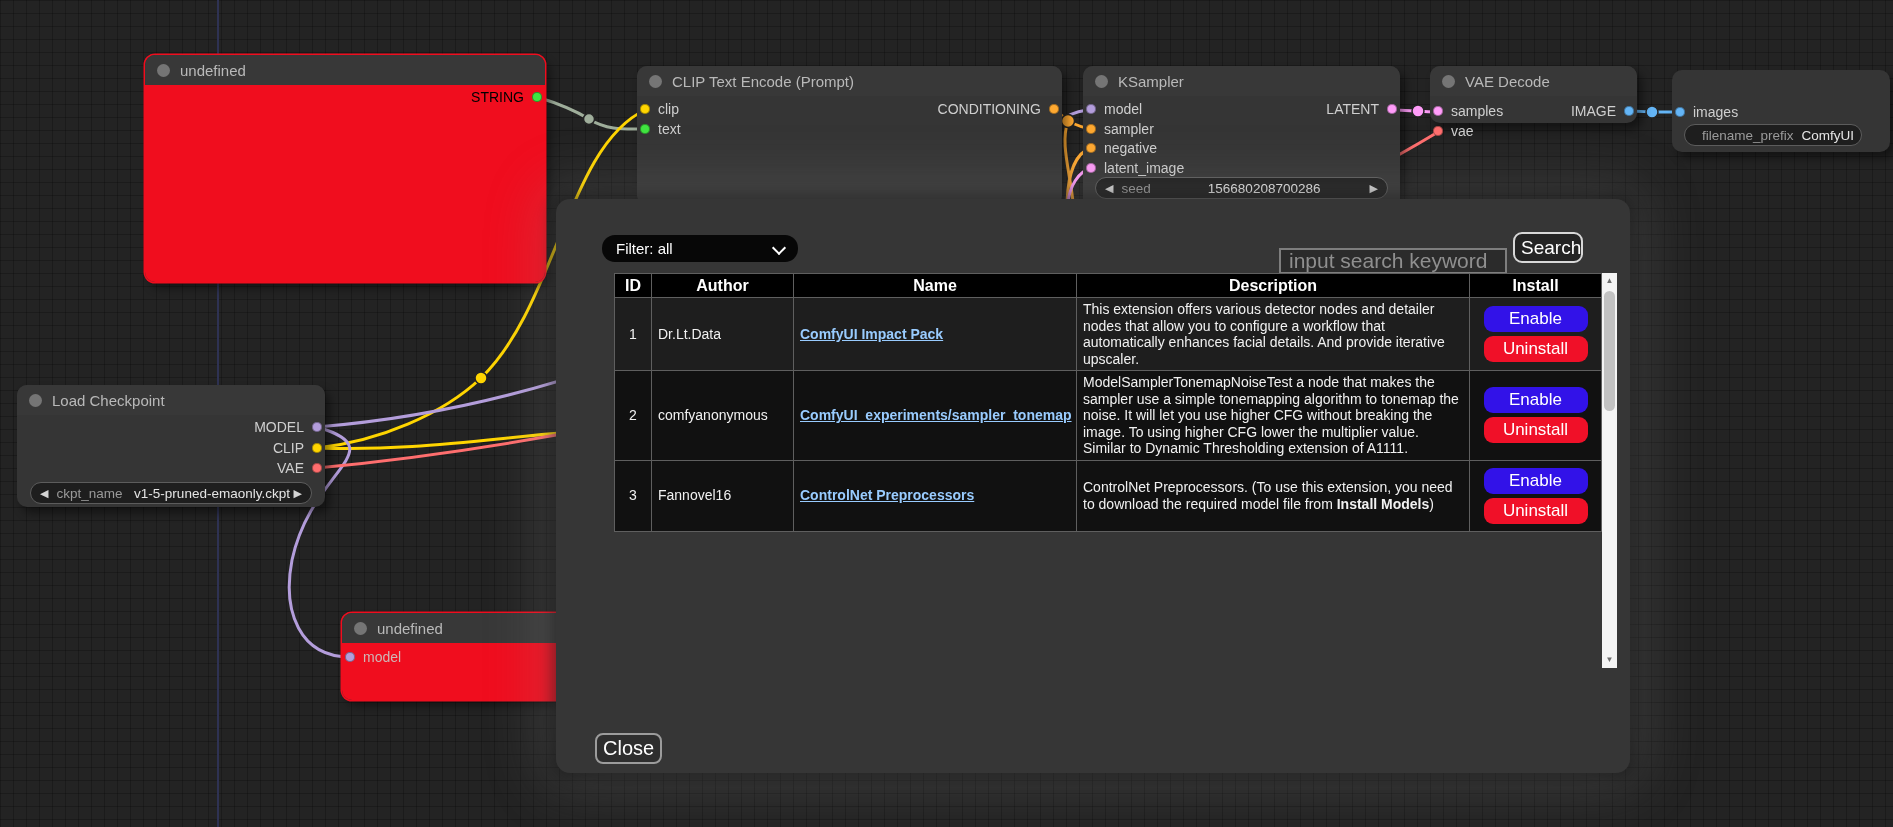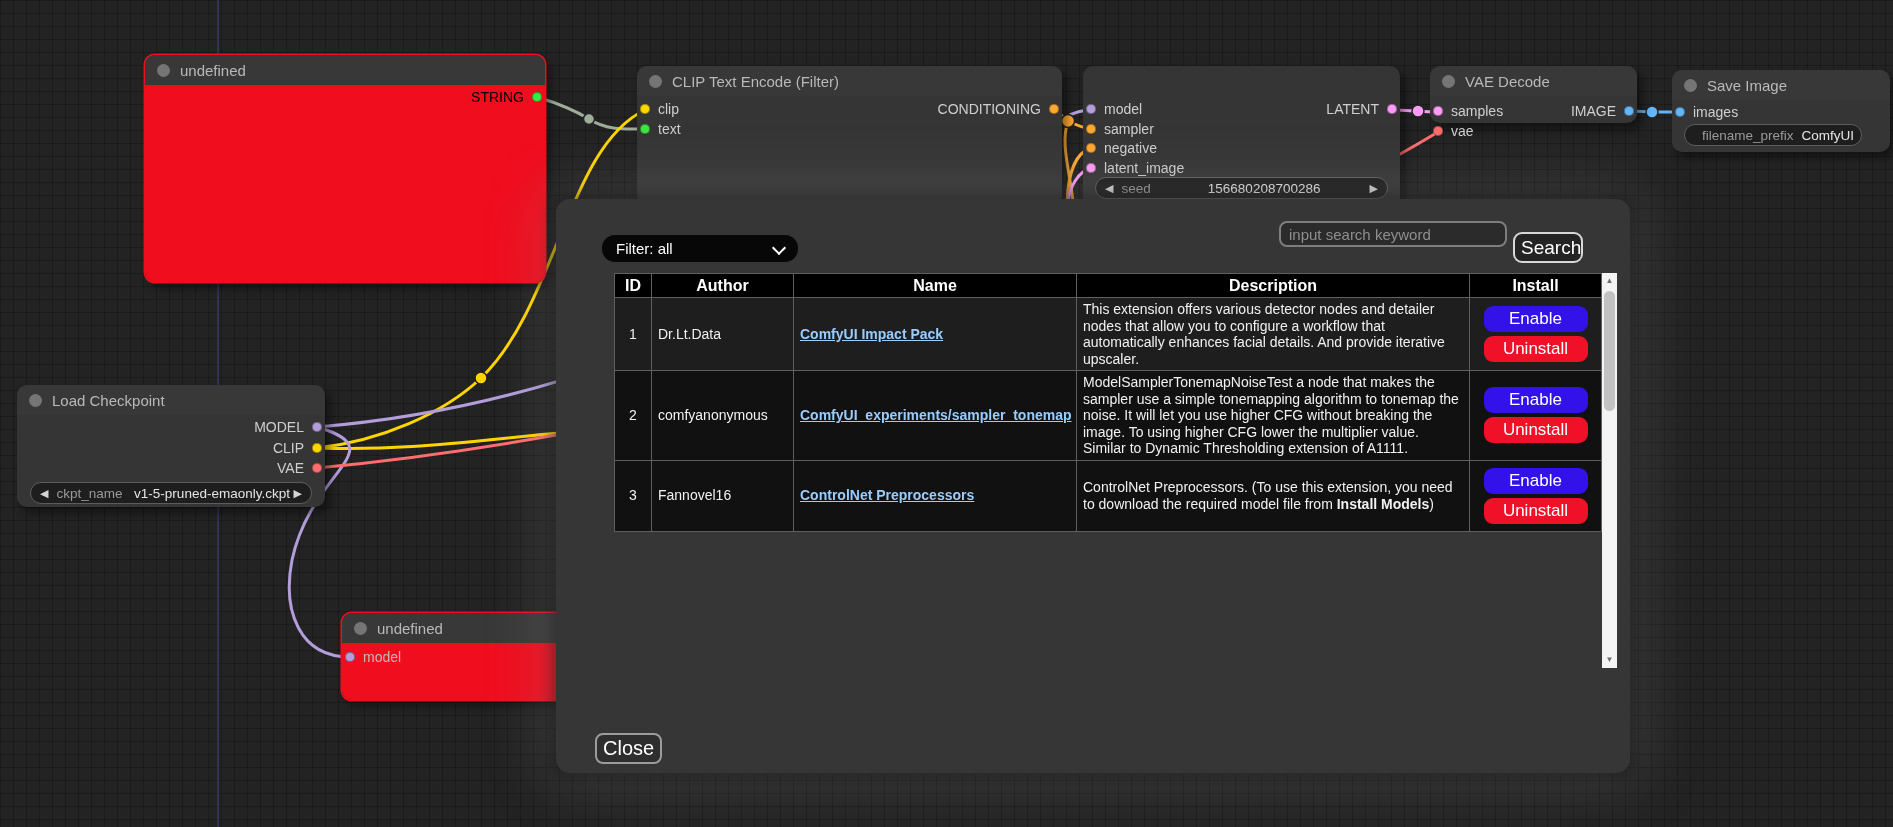--- a/index.html
+++ b/index.html
@@ -44,22 +44,22 @@
 
   
   .dialog{position:absolute;left:556px;top:199px;width:1074px;height:574px;background:#363636;
           border-radius:14px;z-index:10;
           box-shadow:0 0 55px 18px rgba(140,140,140,.22), 0 0 14px 4px rgba(0,0,0,.45);}
   .filterwrap{position:absolute;left:46px;top:36px;width:196px;height:27px;}
   select.filter{width:100%;height:100%;background:#070707;color:#fff;border:none;border-radius:13px;
         font-size:15px;padding:0 14px;appearance:none;-webkit-appearance:none;font-family:"Liberation Sans",sans-serif;}
   .filterwrap .chev{position:absolute;right:14px;top:8px;width:8px;height:8px;border-right:2.5px solid #fff;
         border-bottom:2.5px solid #fff;transform:rotate(45deg);pointer-events:none;}
-  input.search{position:absolute;left:723px;top:22px;width:228px;height:26px;box-sizing:border-box;
-        background:#2b2b2b;border:2px solid #7e7e7e;border-radius:8px;color:#ddd;font-size:15px;
+  input.search{position:absolute;left:723px;top:49px;width:228px;height:26px;box-sizing:border-box;
+        background:#2b2b2b;border:2px solid #7e7e7e;border-radius:0;color:#ddd;font-size:21px;
         padding:0 8px;font-family:"Liberation Sans",sans-serif;}
   input.search::placeholder{color:#8f8f8f;}
   .btn-search{position:absolute;left:957px;top:33px;width:70px;height:31px;background:#242424;color:#fff;
         border:2px solid #d8d8d8;border-radius:9px;font-size:19px;font-family:"Liberation Sans",sans-serif;}
   .btn-close{position:absolute;left:39px;top:534px;width:67px;height:31px;background:#2e2e2e;color:#fff;
         border:2px solid #9c9c9c;border-radius:8px;font-size:20px;font-family:"Liberation Sans",sans-serif;}
 
   .tablewrap{position:absolute;left:39px;top:74px;width:1003px;height:395px;margin-left:19px;}
   table.ext{border-collapse:collapse;width:988px;table-layout:fixed;}
   table.ext th{background:#000;color:#fff;font-size:16px;font-weight:bold;height:23px;
@@ -114,37 +114,41 @@
       <div class="slot out" style="top:2px;">
         <span class="slabel white">STRING</span>
         <span class="dot" style="background-color: rgb(65, 229, 65);"></span>
       </div>
     </div>
   </div>
 
   <div class="node" style="left:637px;top:66px;width:425px;height:140px;">
     <div class="titlebar">
       <span class="tdot"></span>
-      <span class="ttext">CLIP Text Encode (Filter)</span>
+      <span class="ttext">CLIP Text Encode (Prompt)</span>
     </div>
     <div class="slot in" style="top:33px;">
       <span class="dot" style="background-color: rgb(255, 213, 0);"></span>
       <span class="slabel">clip</span>
     </div>
     <div class="slot in" style="top:53px;">
       <span class="dot" style="background-color: rgb(65, 229, 65);"></span>
       <span class="slabel">text</span>
     </div>
     <div class="slot out" style="top:33px;text-align:center;">
       <span class="slabel">CONDITIONING</span>
       <span class="dot" style="background-color: rgb(255, 169, 49);"></span>
     </div>
   </div>
 
   <div class="node" style="left:1083px;top:66px;width:317px;height:145px;">
+    <div class="titlebar">
+      <span class="tdot"></span>
+      <span class="ttext">KSampler</span>
+    </div>
     <div class="slot in" style="top:33px;">
       <span class="dot" style="background-color: rgb(179, 157, 219);"></span>
       <span class="slabel">model</span>
     </div>
     <div class="slot in" style="top:53px;">
       <span class="dot" style="background-color: rgb(255, 169, 49);"></span>
       <span class="slabel">sampler</span>
     </div>
     <div class="slot in" style="top:72px;">
       <span class="dot" style="background-color: rgb(255, 169, 49);"></span>
@@ -179,24 +183,20 @@
       <span class="dot" style="background-color: rgb(255, 110, 110);"></span>
       <span class="slabel">vae</span>
     </div>
     <div class="slot out" style="top:35px;">
       <span class="slabel">IMAGE</span>
       <span class="dot" style="background-color: rgb(100, 181, 246);"></span>
     </div>
   </div>
 
   <div class="node" style="left:1672px;top:70px;width:218px;height:82px;">
-    <div class="titlebar">
-      <span class="tdot"></span>
-      <span class="ttext">Save Image</span>
-    </div>
     <div class="slot in" style="top:32px;">
       <span class="dot" style="background-color: rgb(100, 181, 246);"></span>
       <span class="slabel">images</span>
     </div>
     <div class="widget noarrow" style="left:12px;right:28px;top:54px;">
       <span class="wlabel">filename_prefix</span>
       <span class="wvalue">ComfyUI</span>
     </div>
   </div>
 

